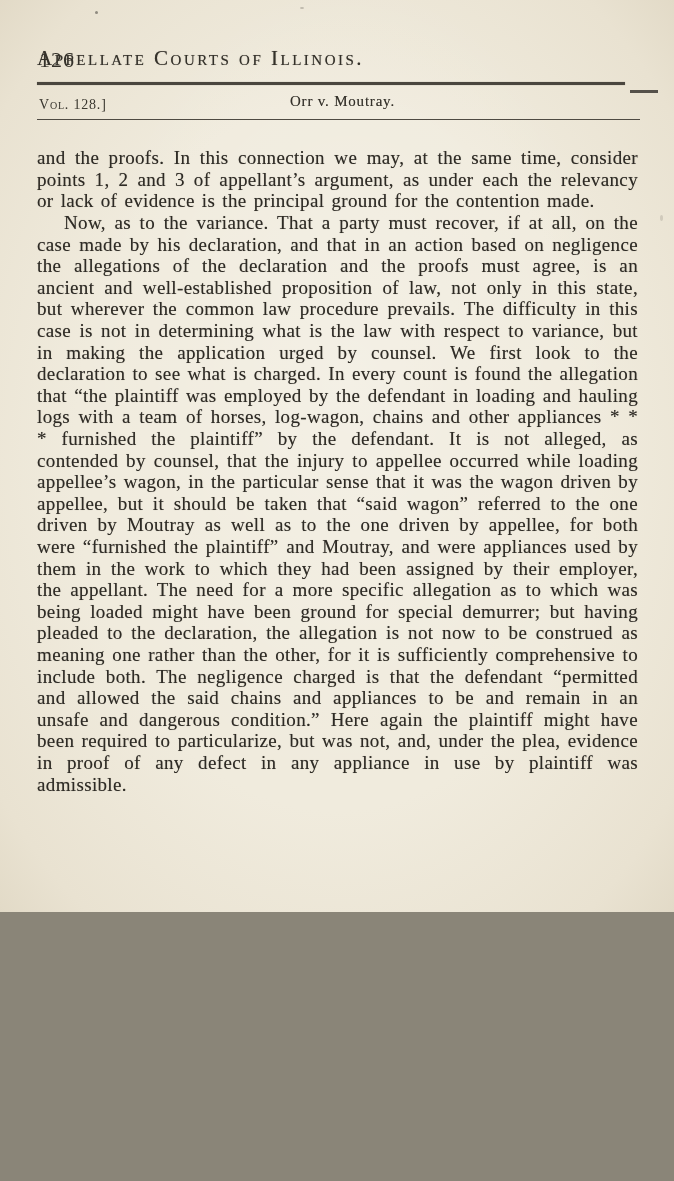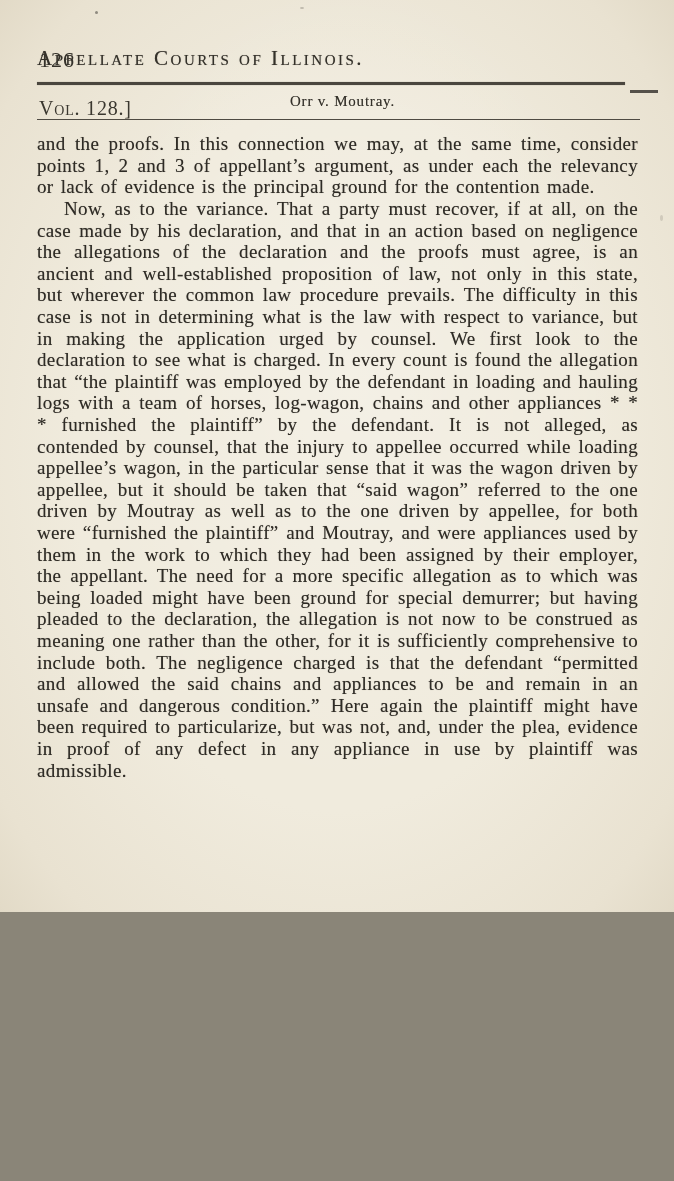--- a/index.html
+++ b/index.html
@@ -67,39 +67,39 @@
     position: relative;
     height: 22px;
     margin-top: 8px;
     margin-bottom: 4px;
   }
   .volume {
     position: absolute;
     left: 2px;
     top: 4px;
     font-variant: small-caps;
-    font-size: 20px;
+    font-size: 14px;
     letter-spacing: 0.8px;
     color: #3a372f;
   }
   .case-name {
     text-align: center;
     font-size: 15px;
     letter-spacing: 0.8px;
     color: #34312a;
     text-shadow: 0 0 0.6px rgba(45,42,36,0.5);
   }
   .rule-2 {
     height: 1.8px;
     width: 603px;
     background: #4e4a42;
   }
   
   .body-text {
-    margin-top: 13px;
+    margin-top: 27px;
     width: 601px;
     font-size: 19px;
     line-height: 21.6px;
     letter-spacing: 0.35px;
     word-spacing: 2px;
     text-align: justify;
     color: #2e2b25;
     text-shadow: 0 0 0.7px rgba(46,43,37,0.45);
     font-family: Liberation Serif, serif;
   }

